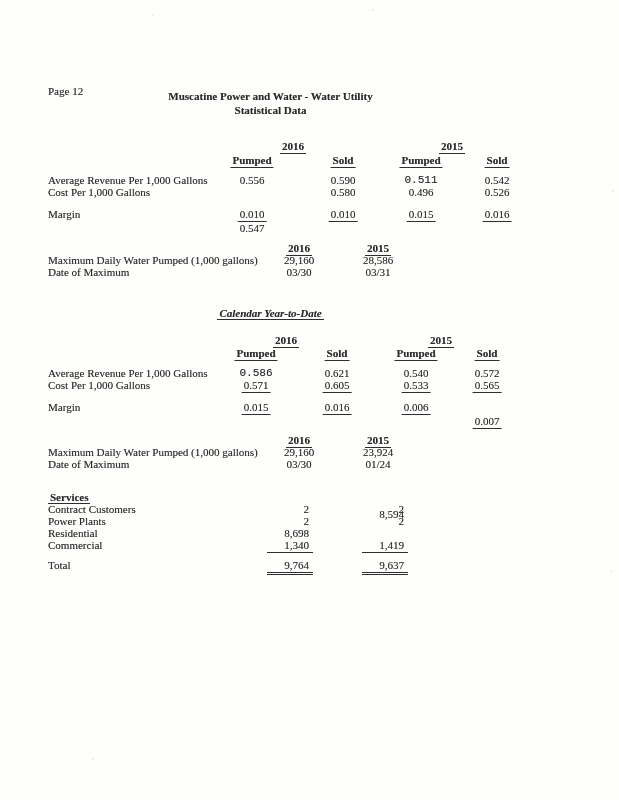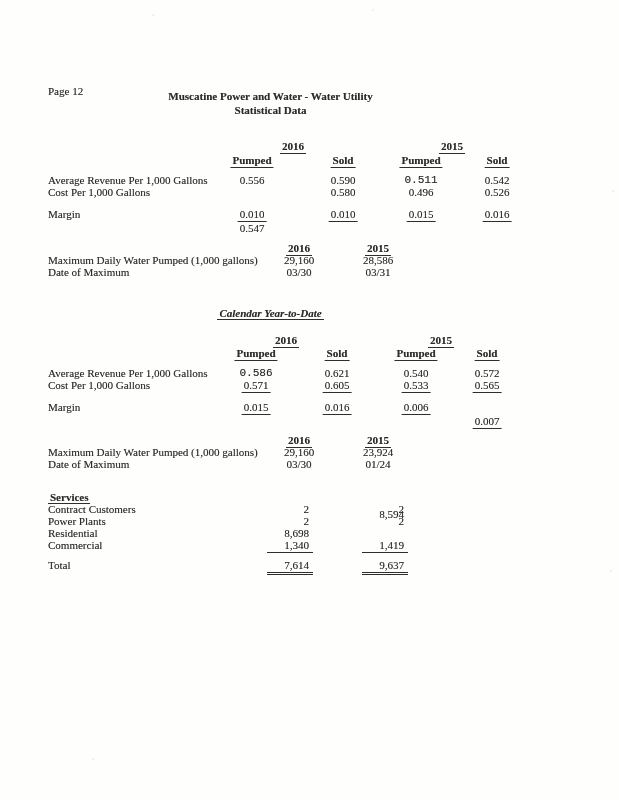--- a/index.html
+++ b/index.html
@@ -162,18 +162,18 @@
       <span class="svc svc-c2" style="top:508px;">8,594</span>
     </div>
     <div>
       <span class="rowlabel" style="top:539px;">Commercial</span>
       <span class="svc svc-c1 rule1" style="top:539px;">1,340</span>
       <span class="svc svc-c2 rule1" style="top:539px;">1,419</span>
     </div>
 
     <div>
       <span class="rowlabel" style="top:559px;">Total</span>
-      <span class="svc svc-c1 rule2" style="top:559px;">7,614</span>
+      <span class="svc svc-c1 rule2" style="top:559px;">9,764</span>
       <span class="svc svc-c2 rule2" style="top:559px;">9,637</span>
     </div>
   </div>
 
 </div>
 
 </body></html>

